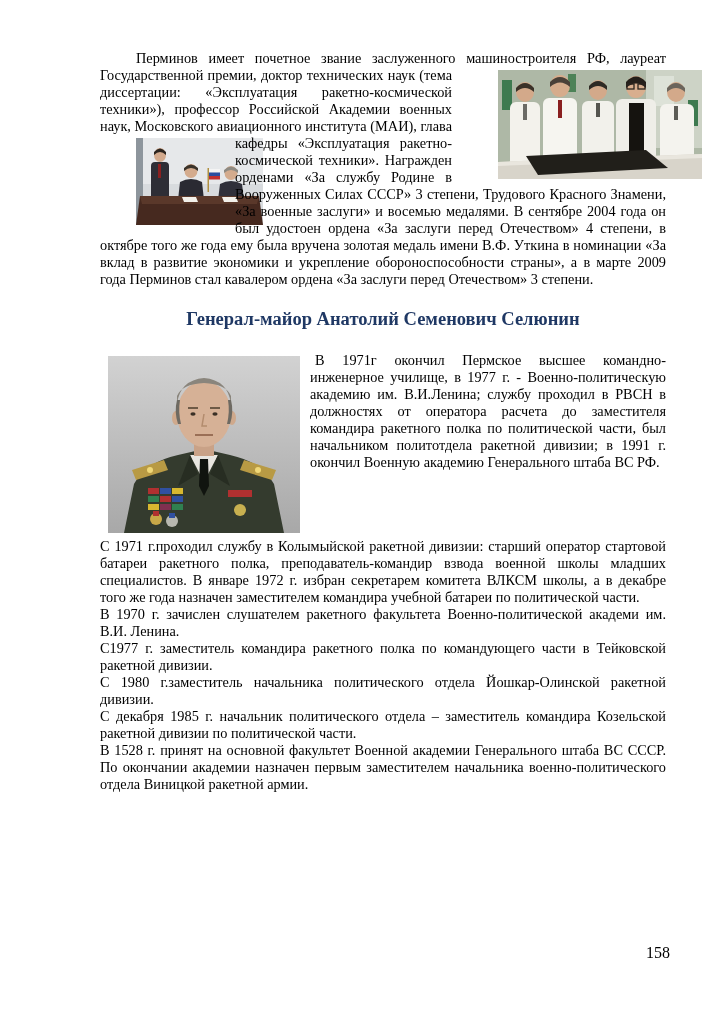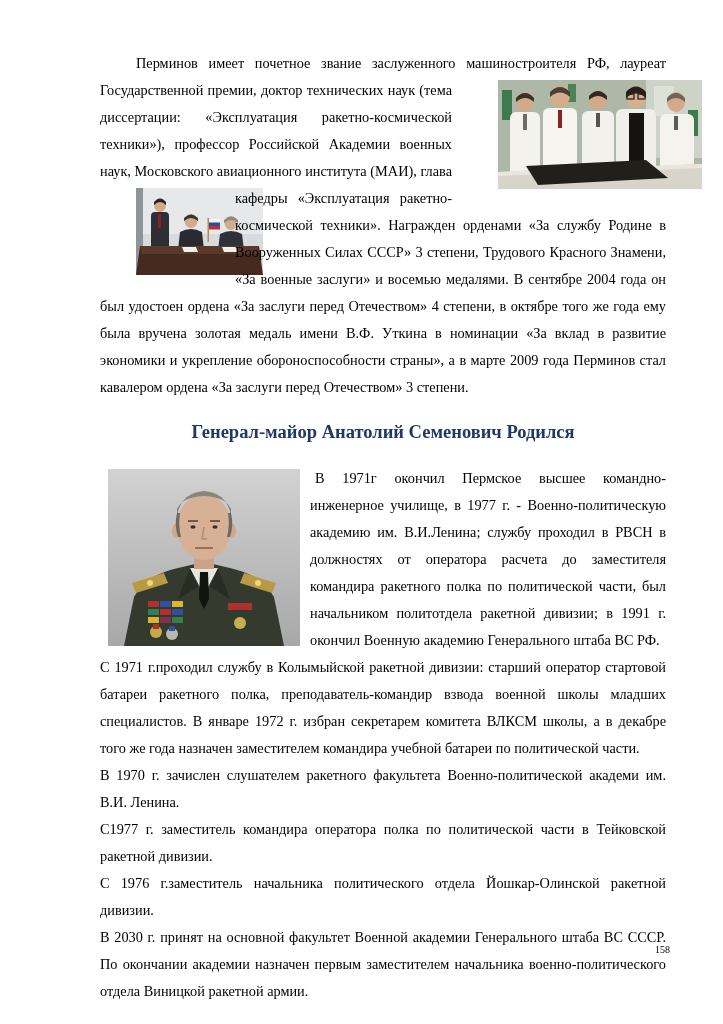--- a/index.html
+++ b/index.html
@@ -6,41 +6,41 @@
   .page{
     position:relative;
     width:723px;height:1024px;
     background:#ffffff;
     overflow:hidden;
     font-family:"Liberation Serif","DejaVu Serif",serif;
     color:#000000;
     box-sizing:border-box;
     padding:50px 57px 0 100px;
   }
-  .body-text{font-size:14.3px;line-height:27px;text-align:justify;}
+  .body-text{font-size:14.3px;line-height:17px;text-align:justify;}
   p{margin:0;padding:0;}
   .indent{text-indent:36px;}
   .indent-sm{text-indent:5px;}
   .clearfix::after{content:"";display:block;clear:both;}
   h1.doc-heading{
     font-size:18.5px;
     line-height:22px;
     font-weight:bold;
     text-align:center;
     margin:20px 0 22px 0;
     color:#1F3864;
   }
   .photo{display:block;}
   .ph-a{float:right;width:204px;height:109px;margin:3px 0 7px 10px;}
   .ph-b{float:left;width:127px;height:87px;margin:3px 8px 5px 0;}
   .ph-c{float:left;width:192px;height:177px;margin:4px 10px 5px 8px;}
   .page-number{
     position:absolute;
     top:944px;right:53px;
-    font-size:10px;
+    font-size:16px;
   }
 </style>
 </head>
 <body>
 
 <div class="page">
 
   <div class="body-text clearfix">
     <p class="indent">
       <span>Перминов имеет почетное звание заслуженного машиностроителя РФ, </span><span class="photo ph-a">
@@ -109,21 +109,21 @@
 
           <polygon points="4,58 123,58 127,87 0,87" fill="#46291f"></polygon>
           <polygon points="4,58 123,58 121,66 6,66" fill="#5a382a"></polygon>
           <polygon points="46,59 60,59 62,64 48,64" fill="#f2f0ea"></polygon>
           <polygon points="86,59 100,59 102,64 88,64" fill="#f2f0ea"></polygon>
         </svg>
       </span><span>космической техники». Награжден орденами «За службу Родине в Вооруженных Силах СССР» 3 степени, Трудового Красного Знамени, «За военные заслуги» и восемью медалями. В сентябре 2004 года он был удостоен ордена «За заслуги перед Отечеством» 4 степени, в октябре того же года ему была вручена золотая медаль имени В.Ф. Уткина в номинации «За вклад в развитие экономики и укрепление обороноспособности страны», а в марте 2009 года Перминов стал кавалером ордена «За заслуги перед Отечеством» 3 степени.</span>
     </p>
   </div>
 
-  <h1 class="doc-heading">Генерал-майор Анатолий Семенович Родился</h1>
+  <h1 class="doc-heading">Генерал-майор Анатолий Семенович Селюнин</h1>
 
   <div class="body-text clearfix">
     <span class="photo ph-c">
       <svg width="192" height="177" viewBox="0 0 192 177" xmlns="http://www.w3.org/2000/svg">
         <defs>
           <linearGradient id="bgGray" x1="0" y1="0" x2="0" y2="1">
             <stop offset="0" stop-color="#d2d2d2"></stop>
             <stop offset="1" stop-color="#a8a8a8"></stop>
           </linearGradient>
         </defs>
@@ -178,19 +178,20 @@
         <path d="M96,58 L94,70 L99,70" fill="none" stroke="#b38c6e" stroke-width="1.5"></path>
         <line x1="87" y1="79" x2="105" y2="79" stroke="#9a6f56" stroke-width="2"></line>
       </svg>
     </span>
     <p class="indent-sm">В 1971г окончил Пермское высшее командно-инженерное училище, в 1977 г. - Военно-политическую академию им. В.И.Ленина; службу проходил в РВСН в должностях от оператора расчета до заместителя командира ракетного полка по политической части, был начальником политотдела ракетной дивизии; в 1991 г. окончил Военную академию Генерального штаба ВС РФ.</p>
   </div>
 
   <div class="body-text">
     <p>С 1971 г.проходил службу в Колымыйской ракетной дивизии: старший оператор стартовой батареи ракетного полка, преподаватель-командир взвода военной школы младших специалистов. В январе 1972 г. избран секретарем комитета ВЛКСМ школы, а в декабре того же года назначен заместителем командира учебной батареи по политической части.</p>
     <p>В 1970 г. зачислен слушателем ракетного факультета Военно-политической академи им. В.И. Ленина.</p>
-    <p>С1977 г. заместитель командира оператора полка по политической части в Тейковской  ракетной дивизии.</p>
-    <p>С 1976 г.заместитель начальника политического отдела Йошкар-Олинской ракетной дивизии.</p>
-    <p>В 2030 г. принят на основной факультет Военной академии Генерального штаба ВС СССР. По окончании академии назначен первым заместителем начальника военно-политического отдела Виницкой ракетной армии.</p>
+    <p>С1977 г. заместитель командира ракетного полка по командующего части в Тейковской  ракетной дивизии.</p>
+    <p>С 1980 г.заместитель начальника политического отдела Йошкар-Олинской ракетной дивизии.</p>
+    <p>С  декабря 1985 г. начальник политического отдела – заместитель командира Козельской ракетной дивизии по политической части.</p>
+    <p>В 1528 г. принят на основной факультет Военной академии Генерального штаба ВС СССР. По окончании академии назначен первым заместителем начальника военно-политического отдела Виницкой ракетной армии.</p>
   </div>
 
   <div class="page-number">158</div>
 </div>
 
 </body></html>

